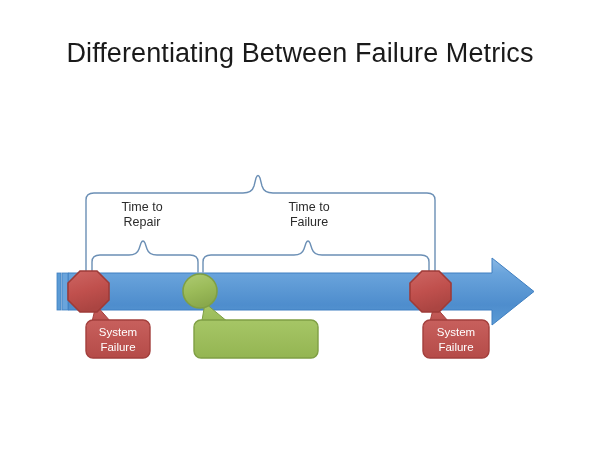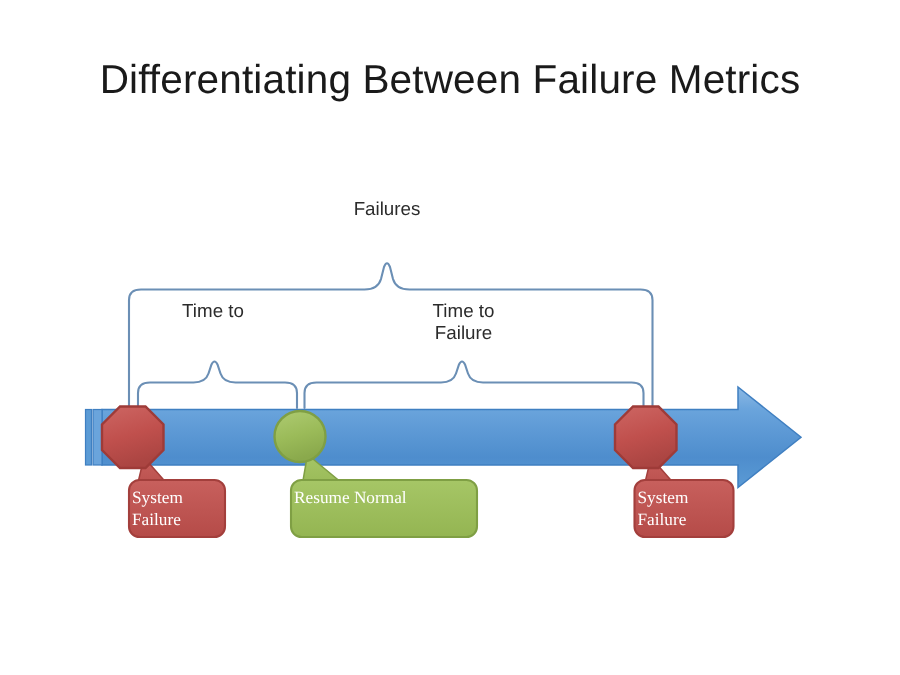--- a/index.html
+++ b/index.html
@@ -45,27 +45,26 @@
     line-height: 15px;
     color: #2b2b2b;
     white-space: nowrap;
   }
   #label-tbf { left: 178px; top: 132px; width: 160px; }
   #label-ttr { left: 92px; top: 200px; width: 100px; }
   #label-ttf { left: 254px; top: 200px; width: 110px; }
 
   .callout-text {
     position: absolute;
-    text-align: left;
+    text-align: center;
     font-size: 11.5px;
     line-height: 15px;
     color: #ffffff;
     white-space: nowrap;
     pointer-events: none;
-    font-family: Liberation Serif, serif;
   }
   #text-failure-1 { left: 88px; top: 325px; width: 60px; }
   #text-resume   { left: 196px; top: 325px; width: 121px; }
   #text-failure-2 { left: 425px; top: 325px; width: 62px; }
 </style>
 </head>
 <body>
 
 <div id="slide">
 
@@ -162,39 +161,38 @@
     <rect x="423" y="320" width="66" height="38" rx="7" ry="7" fill="url(#redBoxGrad)" stroke="#a33f3c" stroke-width="1.4"></rect>
 
     <polygon points="80,271 97,271 109,283 109,300 97,312 80,312 68,300 68,283" fill="url(#octGrad)" stroke="#9e3b38" stroke-width="1.6"></polygon>
 
     <circle cx="200" cy="291" r="17" fill="url(#circGrad)" stroke="#7f9f44" stroke-width="1.6"></circle>
 
     <polygon points="422,271 439,271 451,283 451,300 439,312 422,312 410,300 410,283" fill="url(#octGrad)" stroke="#9e3b38" stroke-width="1.6"></polygon>
   </svg>
 
   <div class="brace-label" id="label-tbf">
-    <div>Failures</div>
   </div>
 
   <div class="brace-label" id="label-ttr">
     <div>Time to</div>
+    <div>Repair</div>
   </div>
 
   <div class="brace-label" id="label-ttf">
     <div>Time to</div>
     <div>Failure</div>
   </div>
 
   <div class="callout-text" id="text-failure-1">
     <div>System</div>
     <div>Failure</div>
   </div>
 
   <div class="callout-text" id="text-resume">
-    <div>Resume Normal</div>
   </div>
 
   <div class="callout-text" id="text-failure-2">
     <div>System</div>
     <div>Failure</div>
   </div>
 
 </div>
 
 </body></html>

